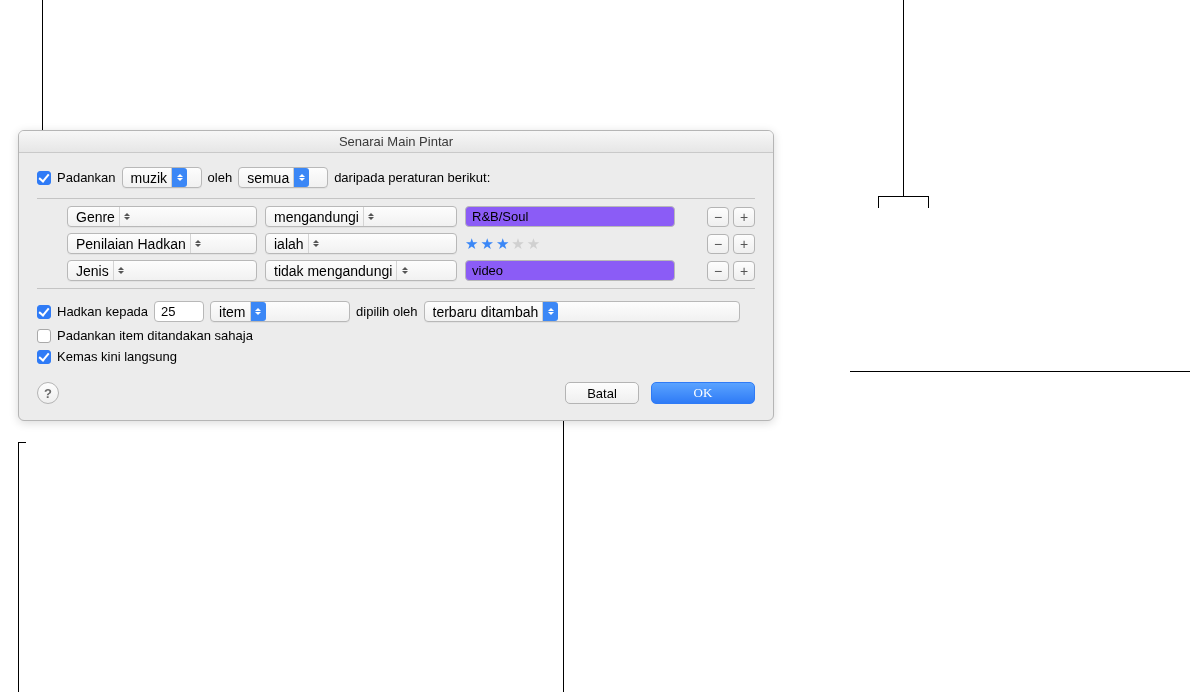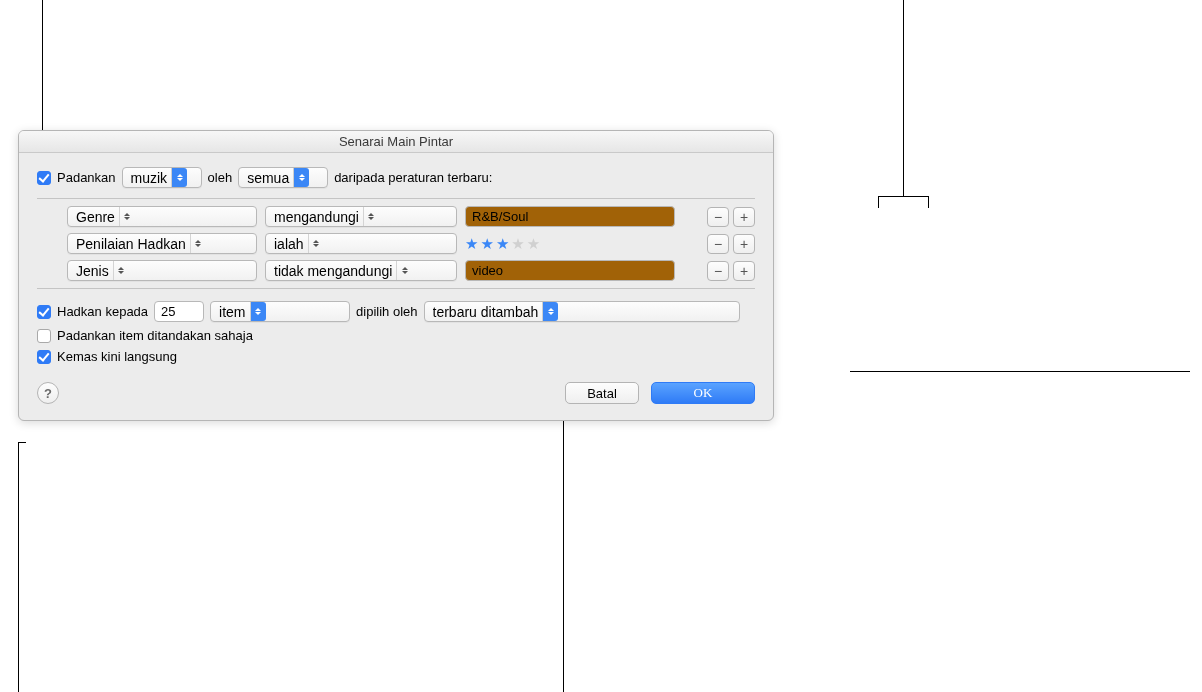--- a/index.html
+++ b/index.html
@@ -121,21 +121,21 @@
     padding: 3px 0 3px 30px;
   }
   .rule-row .popup { min-width: 0; }
   .field-attr { width: 190px; }
   .field-op   { width: 192px; }
   .field-val  {
     width: 210px;
     height: 21px;
     border: 1px solid #b8b8b8;
     border-radius: 4px;
-    background: #a16207;
+    background: #8b5cf6;
     padding: 0 6px;
     display:flex;
     align-items:center;
     font-size:13px;
   }
   .stars { color:#3b87f6; letter-spacing:2px; font-size:15px; }
   .stars .off { color:#d0d0d0; }
   .spacer { flex:1; }
   .pm-group { display:flex; gap:4px; }
   .pm-btn {
@@ -208,21 +208,21 @@
       <span class="label">Padankan</span>
       <span class="popup" style="width:80px">
         <span class="txt">muzik</span>
         <span class="arrows"></span>
       </span>
       <span class="label">oleh</span>
       <span class="popup" style="width:90px">
         <span class="txt">semua</span>
         <span class="arrows"></span>
       </span>
-      <span class="label">daripada peraturan terbaru:</span>
+      <span class="label">daripada peraturan berikut:</span>
     </div>
 
     <div class="rules-box">
 
       <div class="rule-row">
         <span class="popup plain field-attr">
           <span class="txt">Genre</span>
           <span class="arrows"></span>
         </span>
         <span class="popup plain field-op">

